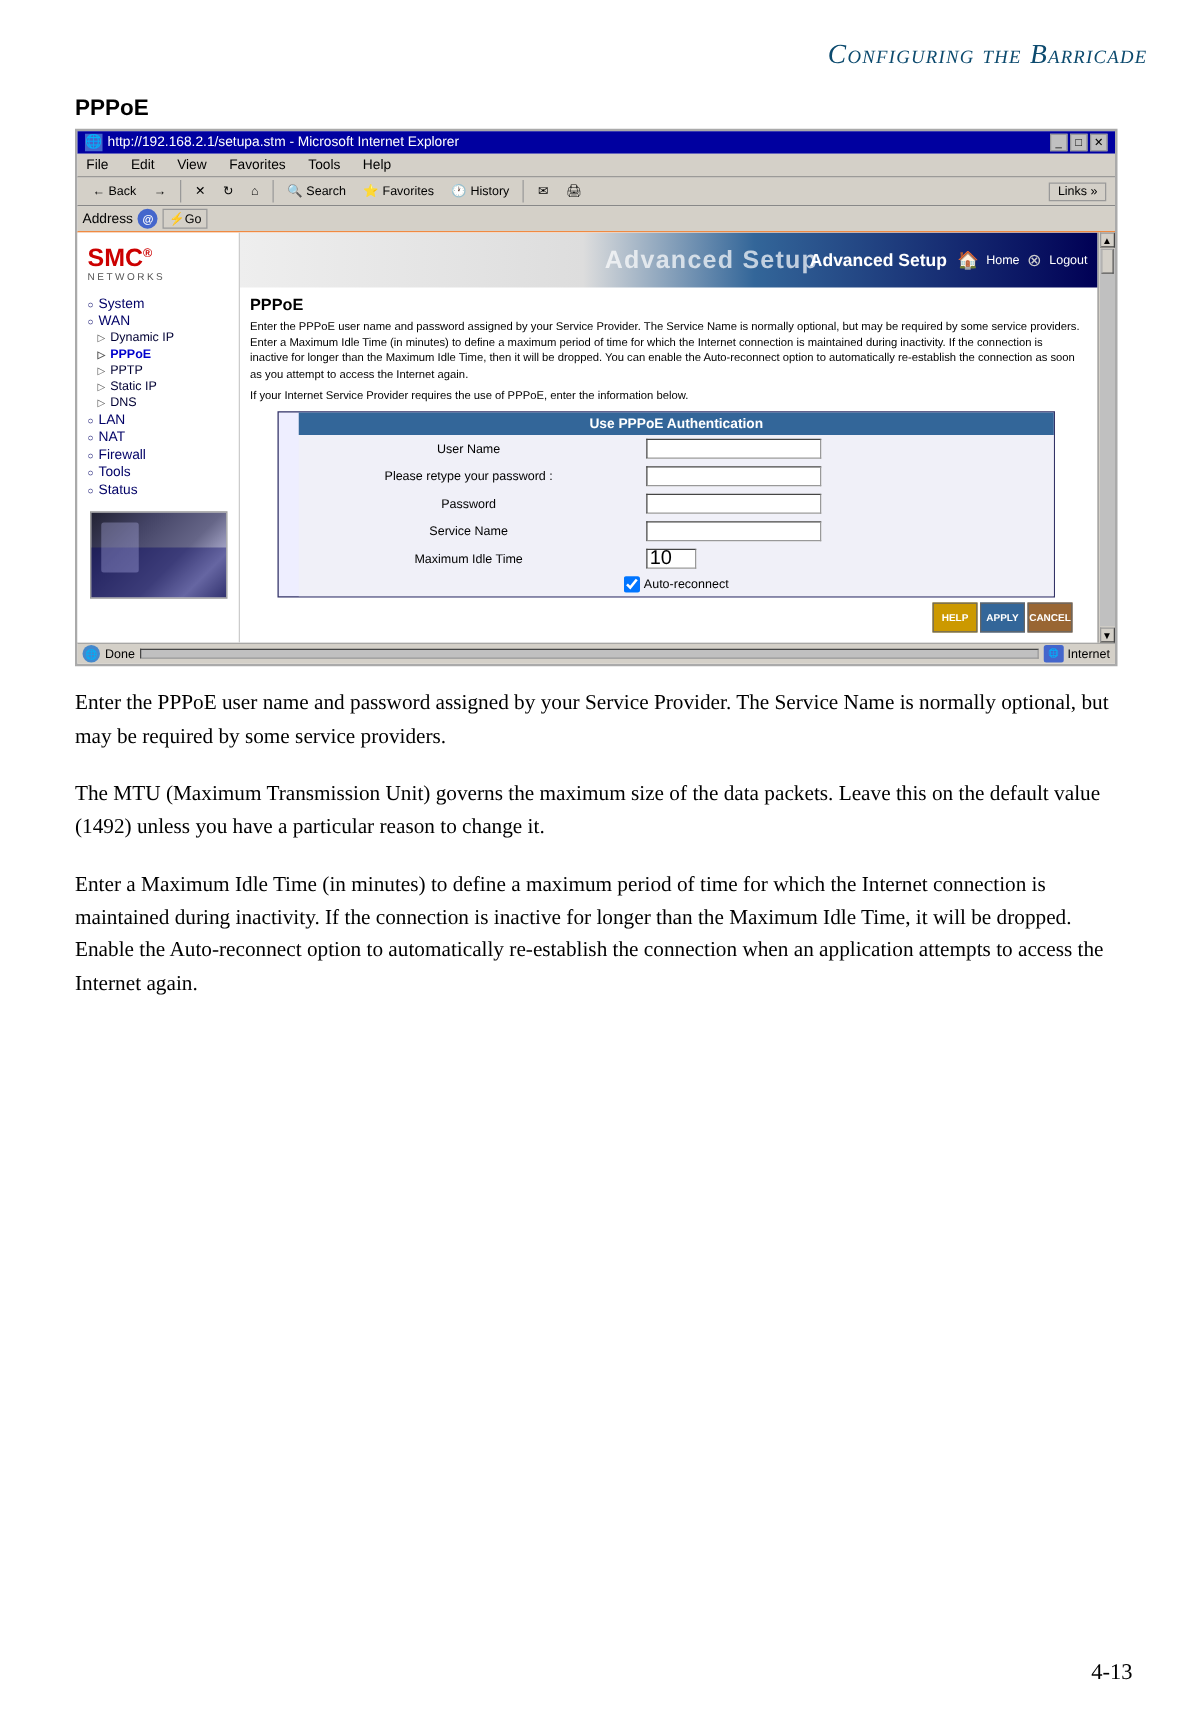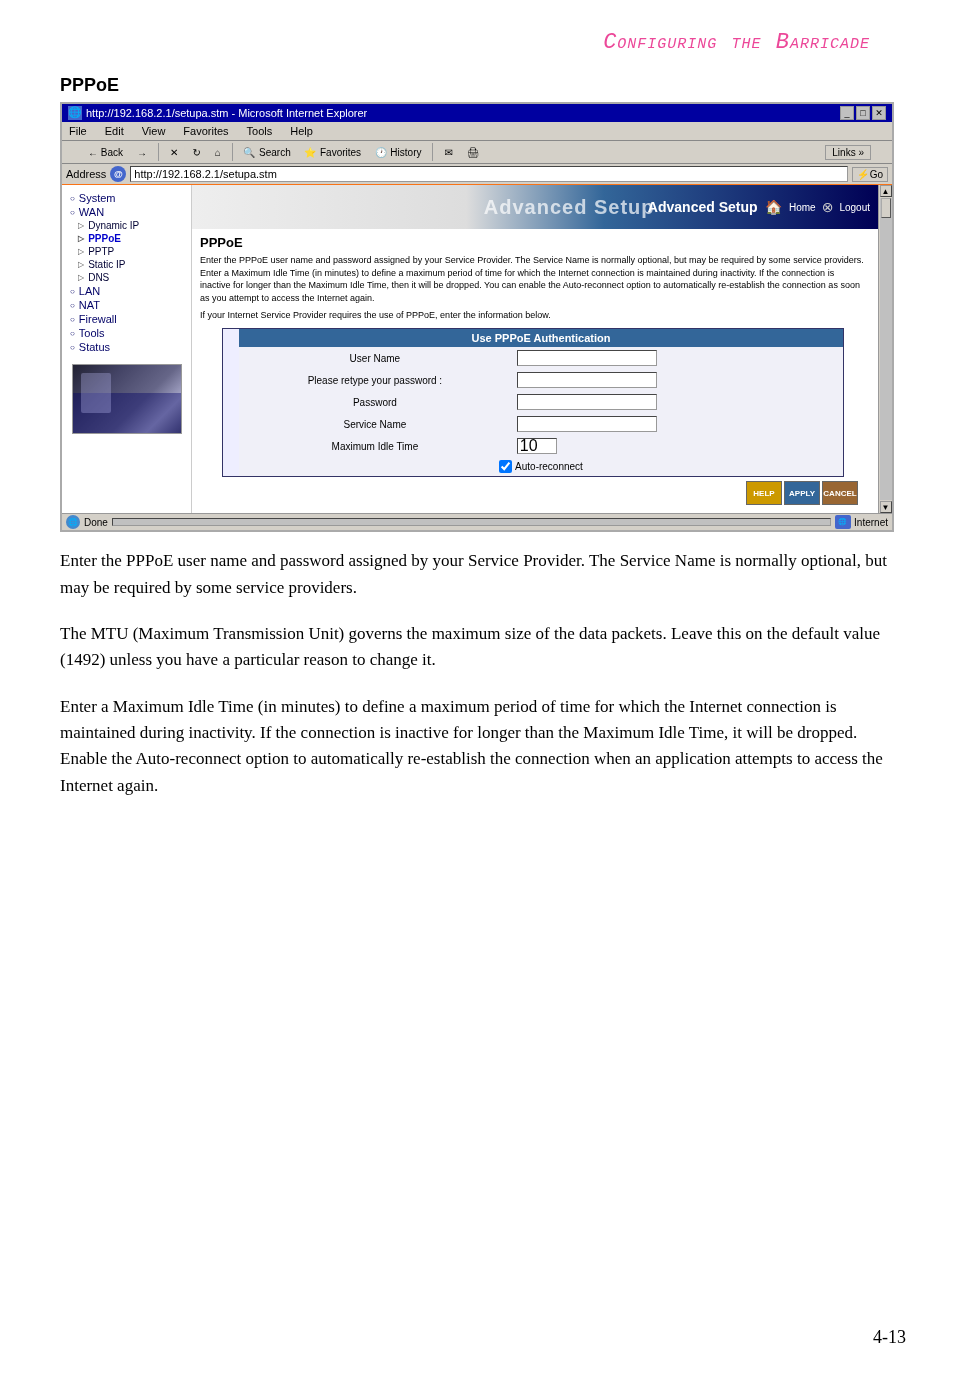--- a/index.html
+++ b/index.html
@@ -7,24 +7,24 @@
       background: #fff;
       font-family: Times New Roman, serif;
       width: 954px;
       min-height: 1388px;
       position: relative;
     }
 
     
     .page-header {
       text-align: right;
-      padding: 30px 84px 10px 60px;
-      font-family: Liberation Mono, monospace;
+      padding: 30px 36px 10px 60px;
+      font-family: Liberation Serif, serif;
       font-size: 22px;
-      color: #ec4899;
+      color: #0c4a6e;
       font-style: italic;
       letter-spacing: 1px;
     }
     .page-header span.caps {
       font-variant: small-caps;
     }
 
     
     .section-heading {
       font-family: Arial, sans-serif;
@@ -94,21 +94,21 @@
     .menu-item {
       cursor: pointer;
       padding: 1px 3px;
     }
 
     
     .toolbar {
       background: #d4d0c8;
       display: flex;
       align-items: center;
-      padding: 2px 21px;
+      padding: 2px 7px;
       gap: 4px;
       border-bottom: 1px solid #888;
       font-family: Arial, sans-serif;
       font-size: 11px;
     }
     .toolbar-btn {
       background: #d4d0c8;
       border: 1px solid transparent;
       padding: 1px 4px;
       font-size: 10px;
@@ -552,27 +552,30 @@
     <div class="toolbar-sep"></div>
     <button class="toolbar-btn">✉</button>
     <button class="toolbar-btn">🖨</button>
     <div class="toolbar-spacer"></div>
     <button class="links-btn">Links »</button>
   </div>
 
   <div class="address-bar">
     <span class="address-label">Address</span>
     <span class="address-icon">@</span>
-    <input class="address-input" type="text" value="http://192.168.2.1/setupa.stm" style="">
     <button class="go-btn">⚡Go</button>
   </div>
 
   <div style="display:flex;">
 
     <div class="left-sidebar">
+      <div class="smc-logo">
+        <span class="smc-text">SMC<span class="smc-circle">®</span></span>
+        <span class="networks-text">NETWORKS</span>
+      </div>
 
       <div class="nav-section">
         <div class="nav-item main-item">
           <span class="nav-bullet">○</span> System
         </div>
         <div class="nav-item main-item">
           <span class="nav-bullet">○</span> WAN
         </div>
         <div class="nav-item sub-item">
           <span class="nav-arrow">▷</span> Dynamic IP

